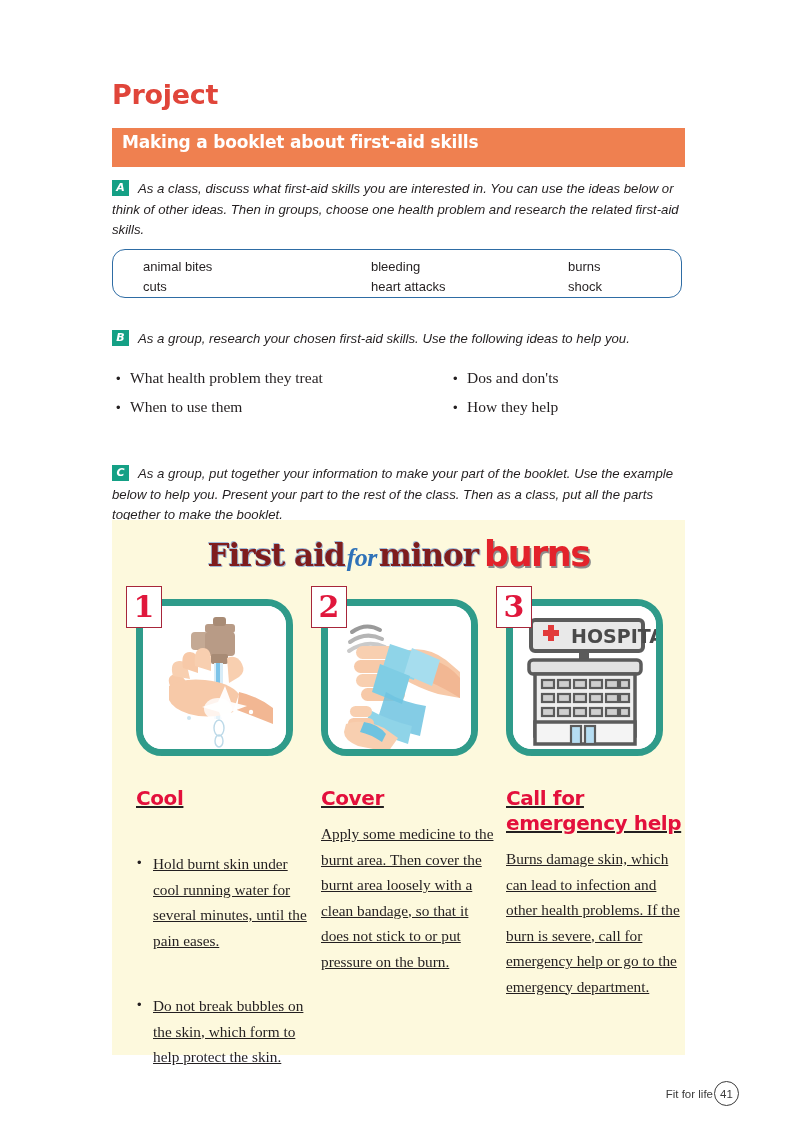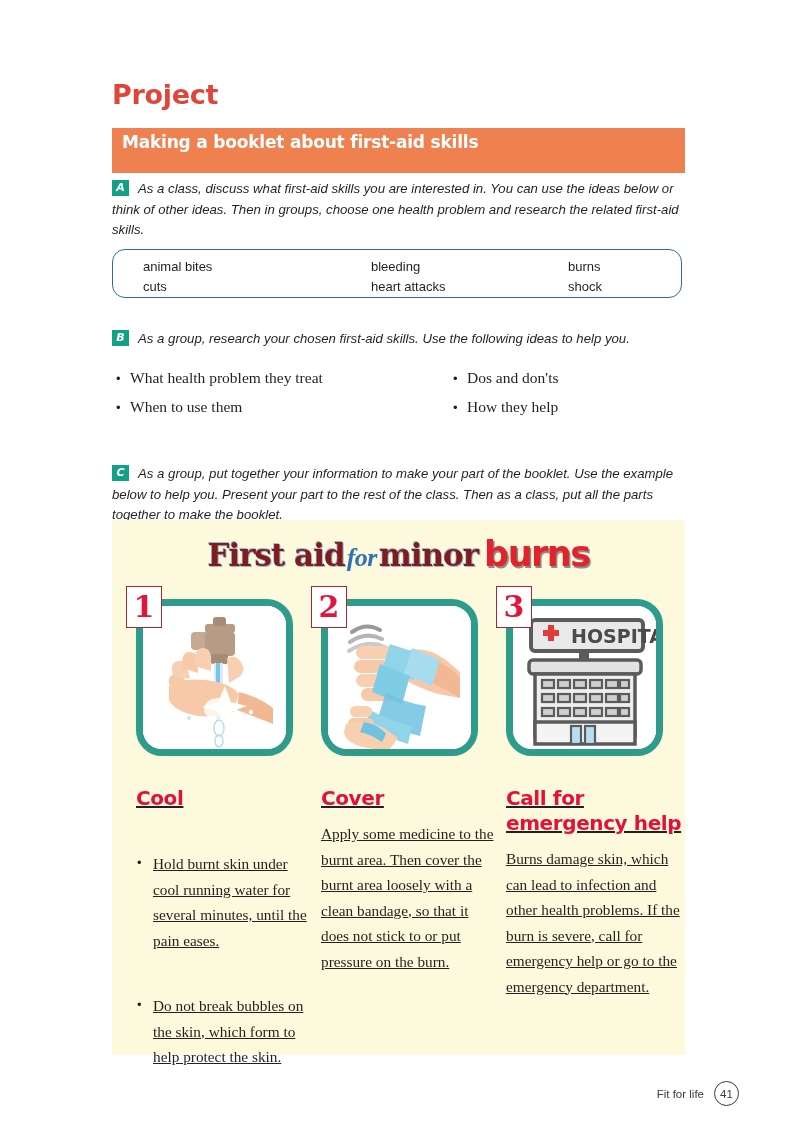--- a/index.html
+++ b/index.html
@@ -30,21 +30,21 @@
     font-weight: bold;
     font-size: 27px;
     letter-spacing: -0.3px;
     color: #e0453a;
   }
   .orange-bar {
     position: absolute;
     left: 112px;
     top: 128px;
     width: 573px;
-    height: 45px;
+    height: 39px;
     background: #ef8050;
   }
   .orange-bar-label {
     position: absolute;
     left: 10px;
     top: 4px;
     font-family: "DejaVu Sans", sans-serif;
     font-weight: bold;
     font-size: 17px;
     letter-spacing: -0.2px;
@@ -251,21 +251,21 @@
     font-size: 13px;
   }
 
   
   .footer {
     position: absolute;
     right: 66px;
     top: 1081px;
     display: flex;
     align-items: center;
-    gap: 10px;
+    gap: 1px;
   }
   .footer-label {
     font-size: 11.5px;
     color: #3b3b3b;
   }
   .page-num {
     width: 23px;
     height: 23px;
     border: 1.2px solid #3b3b3b;
     border-radius: 50%;

